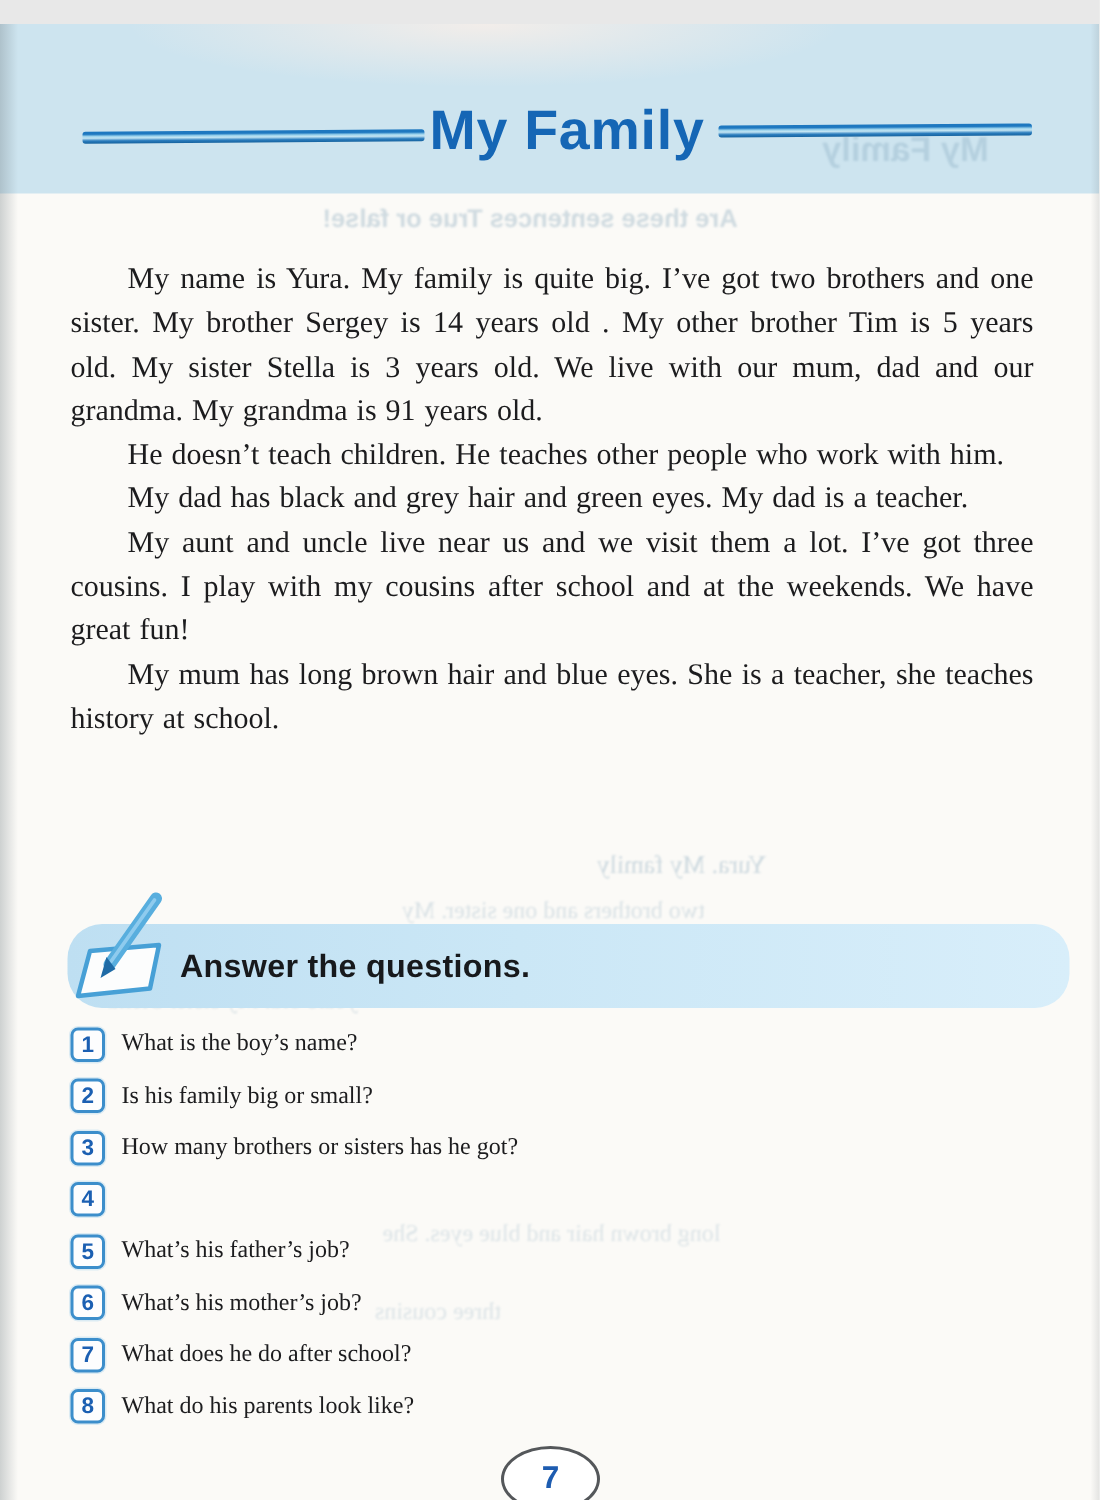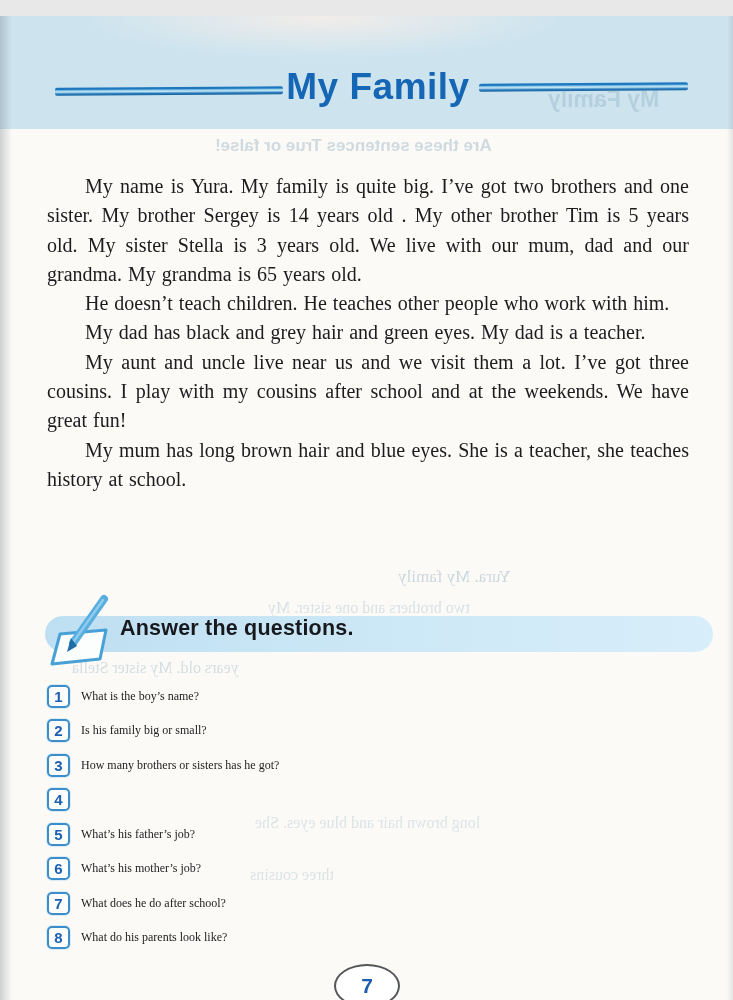--- a/index.html
+++ b/index.html
@@ -45,43 +45,43 @@
   
   .passage{
     position:absolute;left:47px;right:44px;top:156px;
     font-size:20px;line-height:29.3px;text-align:justify;word-spacing:1px;
   }
   .passage p{margin:0;text-indent:38px;}
 
   
   .task-bar{position:absolute;left:40px;top:578px;right:17px;height:82px;}
   .task-pill{
-    position:absolute;left:5px;top:22px;right:3px;height:36px;border-radius:23px;
+    position:absolute;left:5px;top:22px;right:3px;height:56px;border-radius:23px;
     background:linear-gradient(90deg,#bedff2 0%,#cbe7f6 45%,#d8eefa 100%);
-    display:flex;align-items:flex-start;padding-left:75px;box-sizing:border-box;
+    display:flex;align-items:center;padding-left:75px;box-sizing:border-box;
   }
   .task-label{
     font-family:"Liberation Sans","DejaVu Sans",sans-serif;
     font-weight:bold;font-size:21.5px;color:#17191c;letter-spacing:.2px;
   }
   .task-icon{position:absolute;left:0;top:0;width:78px;height:82px;z-index:2;}
 
   
   .questions{
     position:absolute;left:47px;top:667px;right:40px;margin:0;padding:0;list-style:none;
     display:flex;flex-direction:column;gap:8.5px;
   }
   .question{display:flex;align-items:center;gap:11px;height:26px;}
   .q-badge{
     flex:0 0 auto;width:19px;height:19px;border:2px solid #3c8ecb;border-radius:5px;
     background:#fdfdfe;display:flex;align-items:center;justify-content:center;
     font-family:"Liberation Sans",sans-serif;font-weight:bold;font-size:15px;color:#1b5fb2;
     box-shadow:0 0 0 1px rgba(160,205,235,.35);
   }
-  .q-text{font-size:12px;}
+  .q-text{font-size:16px;}
 
   
   .page-number-oval{
     position:absolute;left:334px;top:948px;width:62px;height:40px;
     border:2px solid #54575a;border-radius:50%;background:#fff;
     display:flex;align-items:center;justify-content:center;
   }
   .page-number{
     font-family:"Liberation Sans",sans-serif;font-weight:bold;font-size:21px;color:#1d5cb0;
   }
@@ -100,21 +100,21 @@
 
   <span class="ghost sans" style="left:215px;top:120px;font-size:17px;opacity:.28;">Are these sentences True or false!</span>
   <span class="ghost" style="left:398px;top:551px;font-size:17px;opacity:.30;">Yura. My family</span>
   <span class="ghost" style="left:268px;top:583px;font-size:16px;opacity:.22;">two brothers and one sister. My</span>
   <span class="ghost" style="left:452px;top:612px;font-size:16px;opacity:.24;">Brother Sergey</span>
   <span class="ghost" style="left:72px;top:643px;font-size:16px;opacity:.25;">years old. My sister Stella</span>
   <span class="ghost" style="left:255px;top:798px;font-size:16px;opacity:.20;">long brown hair and blue eyes. She</span>
   <span class="ghost" style="left:250px;top:850px;font-size:16px;opacity:.20;">three cousins</span>
 
   <main class="passage">
-    <p>My name is Yura. My family is quite big. I’ve got two brothers and one sister. My brother Sergey is 14 years old . My other brother Tim is 5 years old. My sister Stella is 3 years old. We live with our mum, dad and our grandma. My grandma is 65 years old.</p>
+    <p>My name is Yura. My family is quite big. I’ve got two brothers and one sister. My brother Sergey is 14 years old . My other brother Tim is 5 years old. My sister Stella is 3 years old. We live with our mum, dad and our grandma. My grandma is 91 years old.</p>
     <p>He doesn’t teach children. He teaches other people who work with him.</p>
     <p>My dad has black and grey hair and green eyes. My dad is a teacher.</p>
     <p>My aunt and uncle live near us and we visit them a lot. I’ve got three cousins. I play with my cousins after school and at the weekends. We have great fun!</p>
     <p>My mum has long brown hair and blue eyes. She is a teacher, she teaches history at school.</p>
   </main>
 
   <section class="task-bar">
     <div class="task-pill">
       <span class="task-label">Answer the questions.</span>
     </div>

